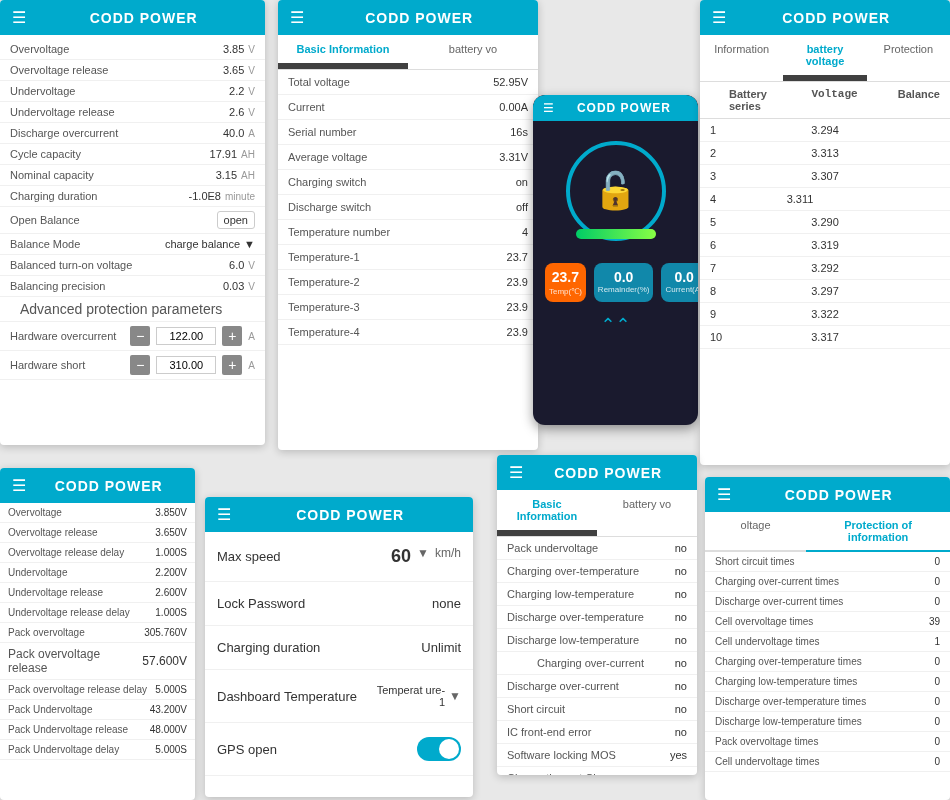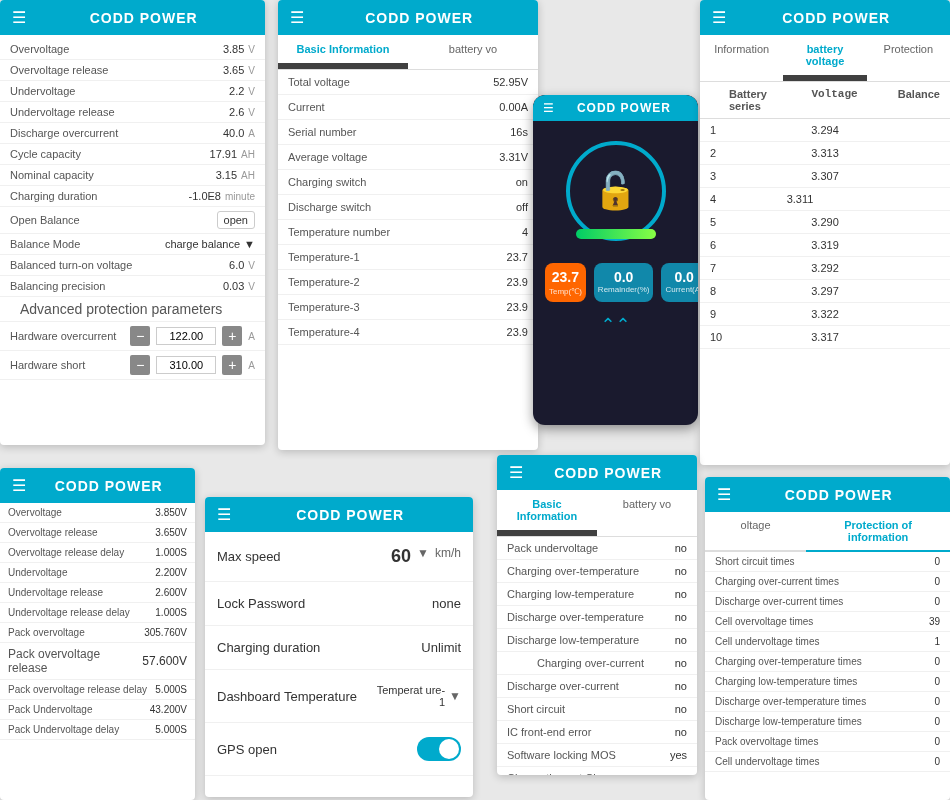--- a/index.html
+++ b/index.html
@@ -360,20 +360,24 @@
     </div>
     <div class="panel-row" style="font-size:10px;">
       <span class="label">Pack overvoltage release delay</span>
       <span class="value">5.000S</span>
     </div>
     <div class="panel-row" style="font-size:10px;">
       <span class="label">Pack Undervoltage</span>
       <span class="value">43.200V</span>
     </div>
     <div class="panel-row" style="font-size:10px;">
+      <span class="label">Pack Undervoltage release</span>
+      <span class="value">48.000V</span>
+    </div>
+    <div class="panel-row" style="font-size:10px;">
       <span class="label">Pack Undervoltage delay</span>
       <span class="value">5.000S</span>
     </div>
   </div>
 </div>
 
 <div class="panel" id="panel6" style="left:205px; top:497px; width:268px; height:300px;">
   <div class="panel-header">
     <span class="hamburger">☰</span>
     <span class="title">CODD POWER</span>

